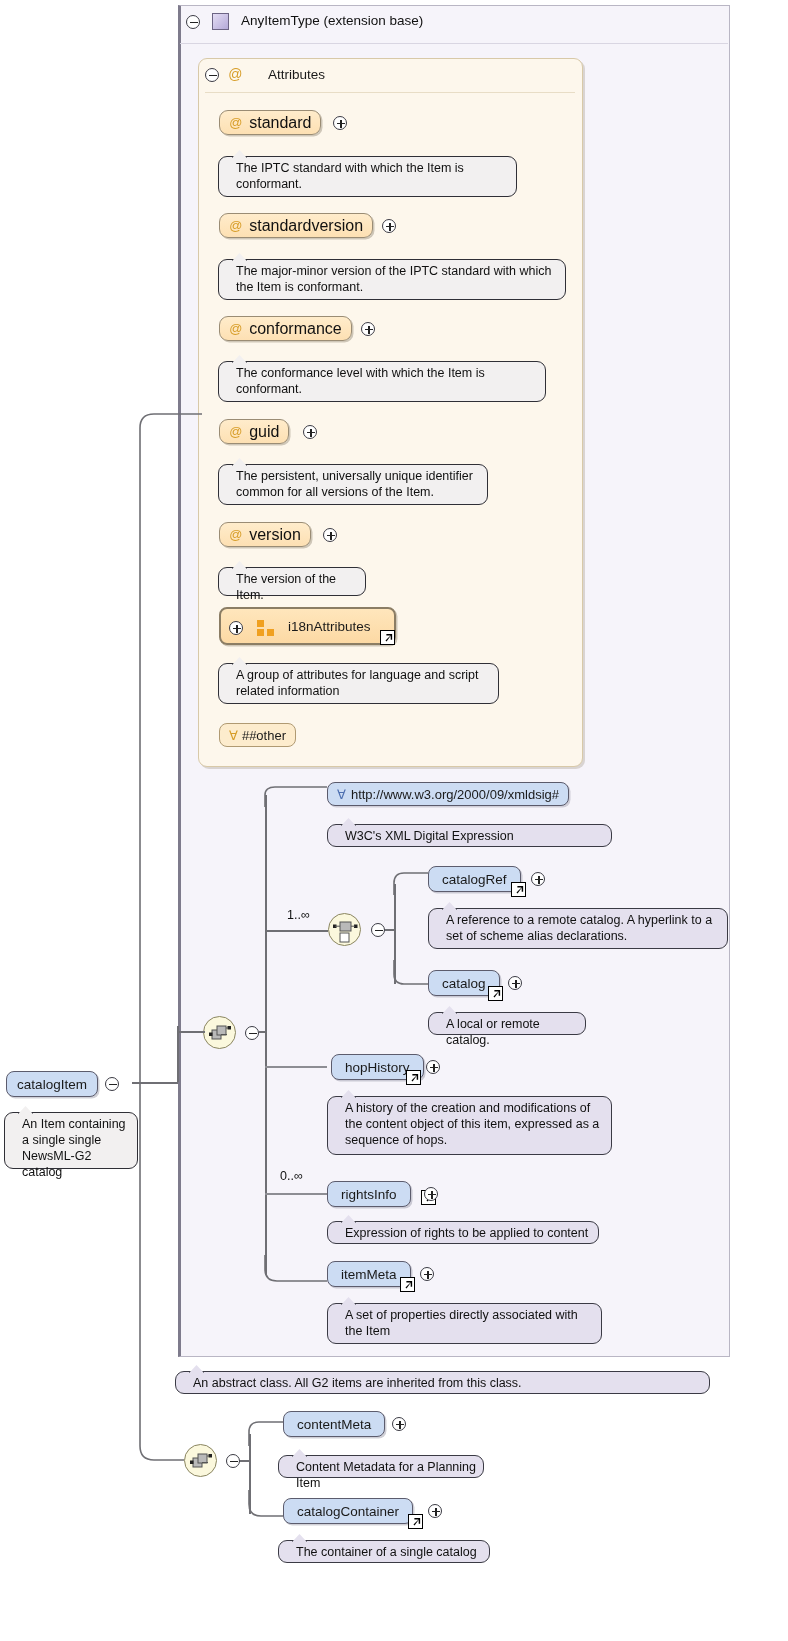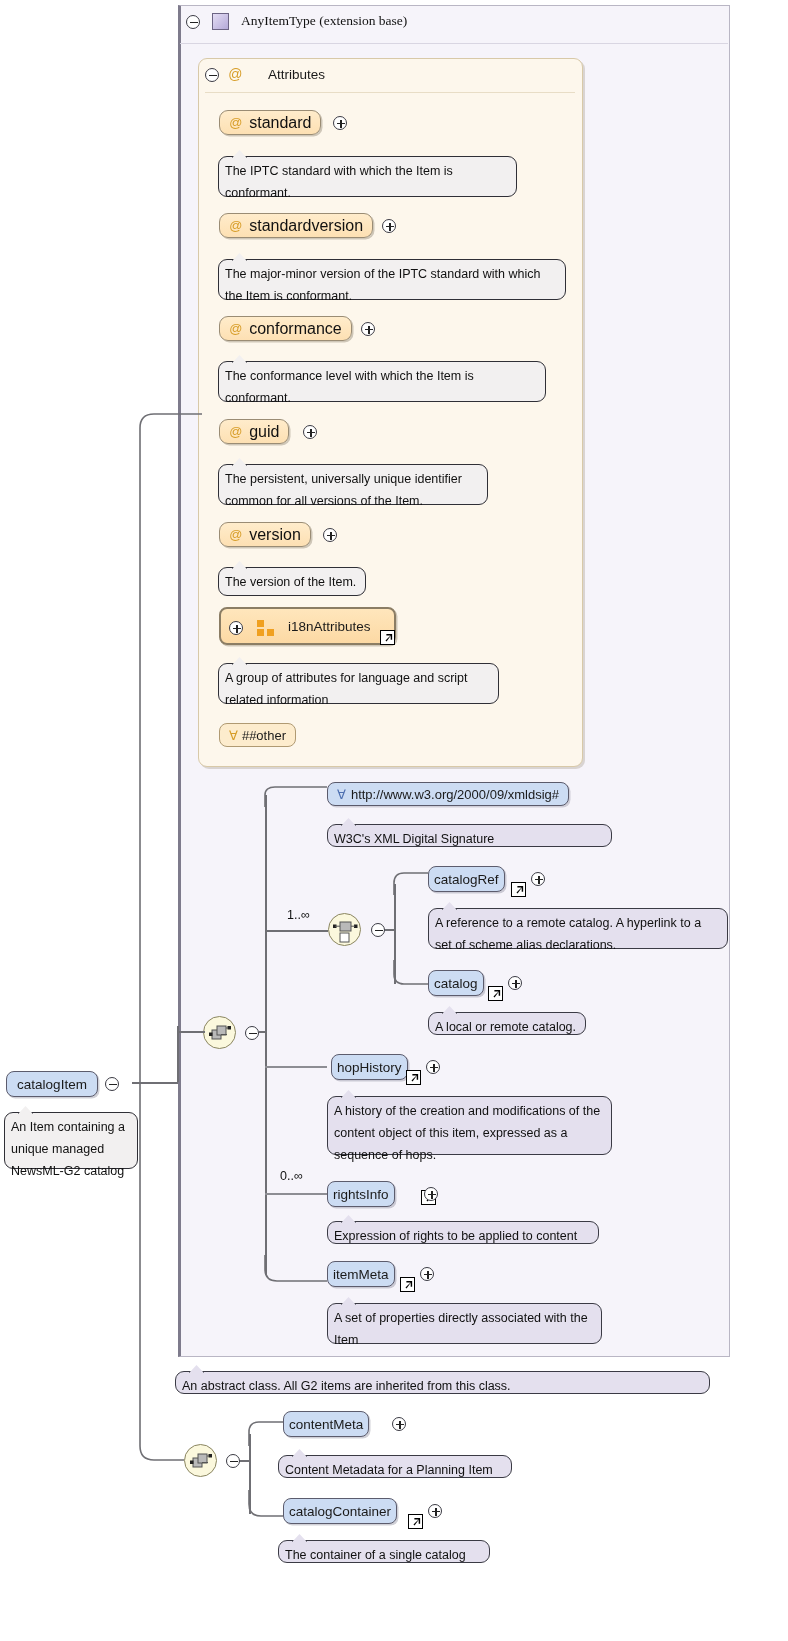--- a/index.html
+++ b/index.html
@@ -3,21 +3,21 @@
 <meta charset="utf-8">
 <style>
   html,body{margin:0;padding:0;background:#ffffff;}
   body{width:788px;height:1641px;position:relative;
        font-family:"Liberation Sans","DejaVu Sans",sans-serif;
        font-size:13px;color:#1a1a1a;-webkit-font-smoothing:antialiased;}
   .abs{position:absolute;box-sizing:border-box;}
 
   
   .panel{background:#f6f4fa;border:1px solid #b9b6c4;border-left:3px solid #7e7b8c;}
-  .panel-hdr{font-size:13.5px;color:#111;font-family:Liberation Serif, serif;}
+  .panel-hdr{font-size:13.5px;color:#111;}
   .panel-rule{height:1px;background:#d9d6e2;}
 
   
   .attrpanel{background:#fdf7ec;border:1px solid #d8c9a8;border-radius:9px;
              box-shadow:2px 2px 0 rgba(150,140,120,.30);}
 
   
   .node{border-radius:8px;display:flex;align-items:center;white-space:nowrap;}
   .attrbox{background:linear-gradient(#ffeccb,#fde0b3);border:1px solid #9a8c74;
            border-radius:9px;box-shadow:1.5px 1.5px 0 rgba(120,110,90,.35);
@@ -31,26 +31,26 @@
 
   .anybox{background:#fdeccd;border:1px solid #b09a72;border-radius:8px;
           padding:0 9px;height:24px;}
   .anybox .fa{color:#d79d28;font-size:13px;margin-right:4px;}
 
   .nsbox{background:#ccdcf3;border:1px solid #5a5a6b;border-radius:8px;
          padding:0 9px;height:24px;box-shadow:1.5px 1.5px 0 rgba(120,120,140,.30);}
   .nsbox .fa{color:#4d6fb0;font-size:13px;margin-right:5px;}
 
   .elbox{background:#ccdcf3;border:1px solid #5c5c6d;border-radius:8px;
-         padding:0 5px;height:26px;font-size:13.5px;
+         padding:0 13px;height:26px;font-size:13.5px;
          box-shadow:1.5px 1.5px 0 rgba(120,120,140,.35);}
 
   
   .note{background:#e4e0ee;border:1px solid #3a3a44;border-radius:9px;
-        padding:3px 6px 4px 6px;font-size:12.5px;line-height:22px;color:#101010;}
+        padding:3px 6px 4px 17px;font-size:12.5px;line-height:16px;color:#101010;}
   .note.cream{background:#f2f0f0;border-color:#2f2f36;}
   .note:before{content:"";position:absolute;left:13px;top:-7px;width:13px;height:8px;
         background:inherit;clip-path:polygon(0 100%,50% 0,100% 100%);
         border-left:1px solid #3a3a44;border-right:1px solid #3a3a44;}
 
   
   .tog{width:14px;height:14px;border:1.3px solid #3b3b44;border-radius:50%;
        background:#fff;display:block;}
   .tog:before{content:"";position:absolute;left:3px;top:6px;width:8px;height:1.4px;background:#222;}
   .tog.plus:after{content:"";position:absolute;left:6.3px;top:3px;width:1.4px;height:8px;background:#222;}
@@ -173,21 +173,21 @@
 <div class="abs ln v" style="left:265px;top:795px;width:1.6px;height:480px;"></div>
 <div class="abs ln h" style="left:259px;top:1031px;width:7px;"></div>
 
 <svg class="elbow" style="left:265px;top:787px;width:70px;height:20px;">
   <path d="M 0 20 L 0 8 Q 0 0 10 0 L 62 0"></path>
 </svg>
 <div class="abs node nsbox" style="left:327px;top:782px;">
   <span class="fa">∀</span>
   <span>http://www.w3.org/2000/09/xmldsig#</span>
 </div>
-<div class="abs note" style="left:327px;top:824px;width:285px;height:23px;">W3C's XML Digital Signature</div>
+<div class="abs note" style="left:327px;top:824px;width:285px;height:23px;">W3C's XML Digital Expression</div>
 
 <div class="abs ln h" style="left:265px;top:930px;width:63px;"></div>
 <div class="abs card" style="left:287px;top:908px;">1..∞</div>
 <div class="abs mg" style="left:328px;top:913px;">
   <svg width="33" height="33" viewBox="0 0 33 33">
     <rect x="11" y="8" width="11" height="9" fill="#b9b9b9" stroke="#555" stroke-width="1"></rect>
     <rect x="11" y="19" width="9" height="9" fill="#fff" stroke="#555" stroke-width="1"></rect>
     <rect x="4" y="10.5" width="3.5" height="3.5" fill="#222"></rect>
     <rect x="25" y="10.5" width="3.5" height="3.5" fill="#222"></rect>
     <line x1="6" y1="12.2" x2="11" y2="12.2" stroke="#555" stroke-width="1"></line>
@@ -245,21 +245,21 @@
 <div class="abs lnk" style="left:400px;top:1277px;"></div>
 <div class="abs tog plus" style="left:420px;top:1267px;"></div>
 <div class="abs note" style="left:327px;top:1303px;width:275px;height:41px;">A set of properties directly associated with the Item</div>
 
 <div class="abs note" style="left:175px;top:1371px;width:535px;height:23px;">An abstract class. All G2 items are inherited from this class.</div>
 
 <div class="abs node elbox" style="left:6px;top:1071px;width:92px;justify-content:center;">
   <span>catalogItem</span>
 </div>
 <div class="abs tog" style="left:105px;top:1077px;"></div>
-<div class="abs note cream" style="left:4px;top:1112px;width:134px;height:57px;">An Item containing a unique managed NewsML-G2 catalog</div>
+<div class="abs note cream" style="left:4px;top:1112px;width:134px;height:57px;">An Item containing a single single NewsML-G2 catalog</div>
 
 <svg class="elbow" style="left:140px;top:1082px;width:60px;height:380px;">
   <path d="M 0 0 L 0 364 Q 0 378 14 378 L 44 378"></path>
 </svg>
 <div class="abs mg" style="left:184px;top:1444px;">
   <svg width="33" height="33" viewBox="0 0 33 33">
     <rect x="8" y="13" width="9" height="9" fill="#b9b9b9" stroke="#555" stroke-width="1"></rect>
     <rect x="13" y="9" width="9" height="9" fill="#b9b9b9" stroke="#555" stroke-width="1"></rect>
     <rect x="5" y="15.5" width="3.5" height="3.5" fill="#222"></rect>
     <rect x="23.5" y="9" width="3.5" height="3.5" fill="#222"></rect>
@@ -275,20 +275,20 @@
   <path d="M 0 24 L 0 10 Q 0 0 10 0 L 34 0" stroke="#8d8d93"></path>
 </svg>
 <svg class="elbow" style="left:249px;top:1490px;width:40px;height:28px;">
   <path d="M 0 0 L 0 14 Q 0 26 12 26 L 34 26"></path>
 </svg>
 
 <div class="abs node elbox" style="left:283px;top:1411px;">
   <span>contentMeta</span>
 </div>
 <div class="abs tog plus" style="left:392px;top:1417px;"></div>
-<div class="abs note" style="left:278px;top:1455px;width:234px;height:23px;">Content Metadata for a Planning Item</div>
+<div class="abs note" style="left:278px;top:1455px;width:206px;height:23px;">Content Metadata for a Planning Item</div>
 
 <div class="abs node elbox" style="left:283px;top:1498px;border-radius:8px;">
   <span>catalogContainer</span>
 </div>
 <div class="abs lnk" style="left:408px;top:1514px;"></div>
 <div class="abs tog plus" style="left:428px;top:1504px;"></div>
 <div class="abs note" style="left:278px;top:1540px;width:212px;height:23px;">The container of a single catalog</div>
 
 </body></html>

